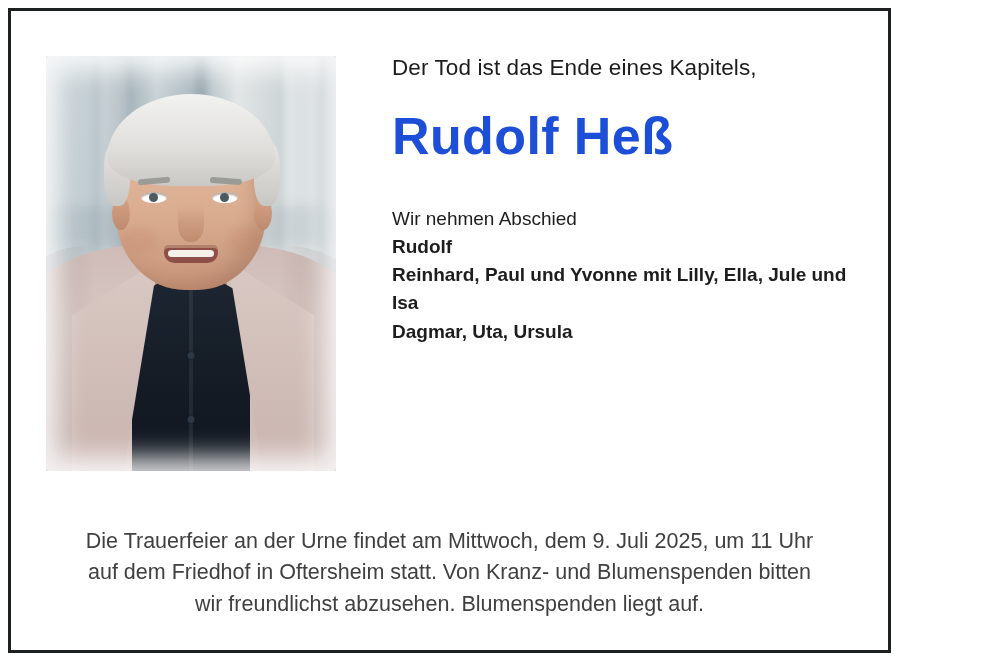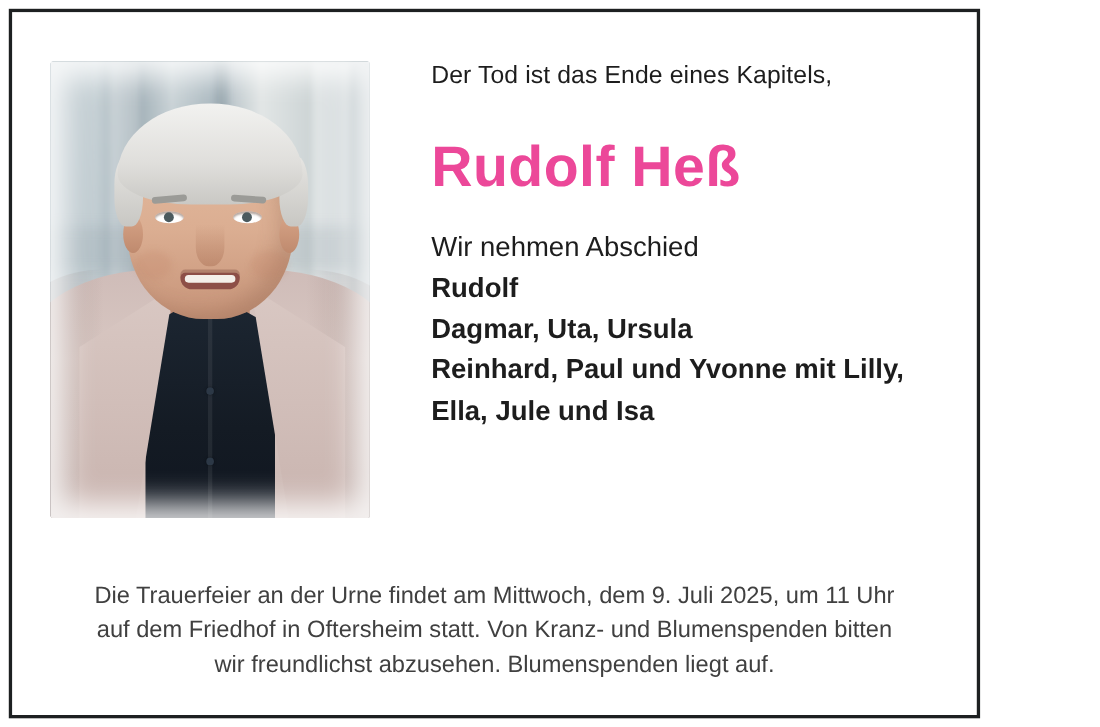--- a/index.html
+++ b/index.html
@@ -324,36 +324,36 @@
     padding-left: 46px;
     padding-top: 18px;
   }
   .epitaph {
     font-size: 22.5px;
     line-height: 1.40;
     color: #1d1d1d;
     letter-spacing: 0.1px;
   }
   .name {
-    margin-top: 42px;
+    margin-top: 26px;
     font-size: 52px;
     font-weight: bold;
     letter-spacing: 0.4px;
-    color: #ec4899;
+    color: #1d4ed8;
     line-height: 1;
   }
   .dates {
     margin-top: 26px;
     font-size: 22.5px;
     color: #1d1d1d;
   }
   .dates .gap { display: inline-block; width: 16px; }
   .farewell {
-    margin-top: 29px;
-    font-size: 25px;
+    margin-top: 43px;
+    font-size: 19px;
     line-height: 1.49;
     color: #1d1d1d;
   }
   .farewell .bold { font-weight: bold; }
 
   
   .footer {
     margin-top: auto;
     padding-bottom: 14px;
     text-align: center;
@@ -420,22 +420,22 @@
         <div class="epitaph">
           <div>Der Tod ist das Ende eines Kapitels,</div>
         </div>
 
         <div class="name">Rudolf Heß</div>
 
 
         <div class="farewell">
           <div>Wir nehmen Abschied</div>
           <div class="bold">Rudolf</div>
+          <div class="bold">Reinhard, Paul und Yvonne mit Lilly, Ella, Jule und Isa</div>
           <div class="bold">Dagmar, Uta, Ursula</div>
-          <div class="bold">Reinhard, Paul und Yvonne mit Lilly, Ella, Jule und Isa</div>
         </div>
 
       </div>
     </div>
 
     <div class="footer">
       <div>Die Trauerfeier an der Urne findet am Mittwoch, dem 9. Juli 2025, um 11 Uhr</div>
       <div>auf dem Friedhof in Oftersheim statt. Von Kranz- und Blumenspenden bitten</div>
       <div>wir freundlichst abzusehen. Blumenspenden liegt auf.</div>
     </div>

